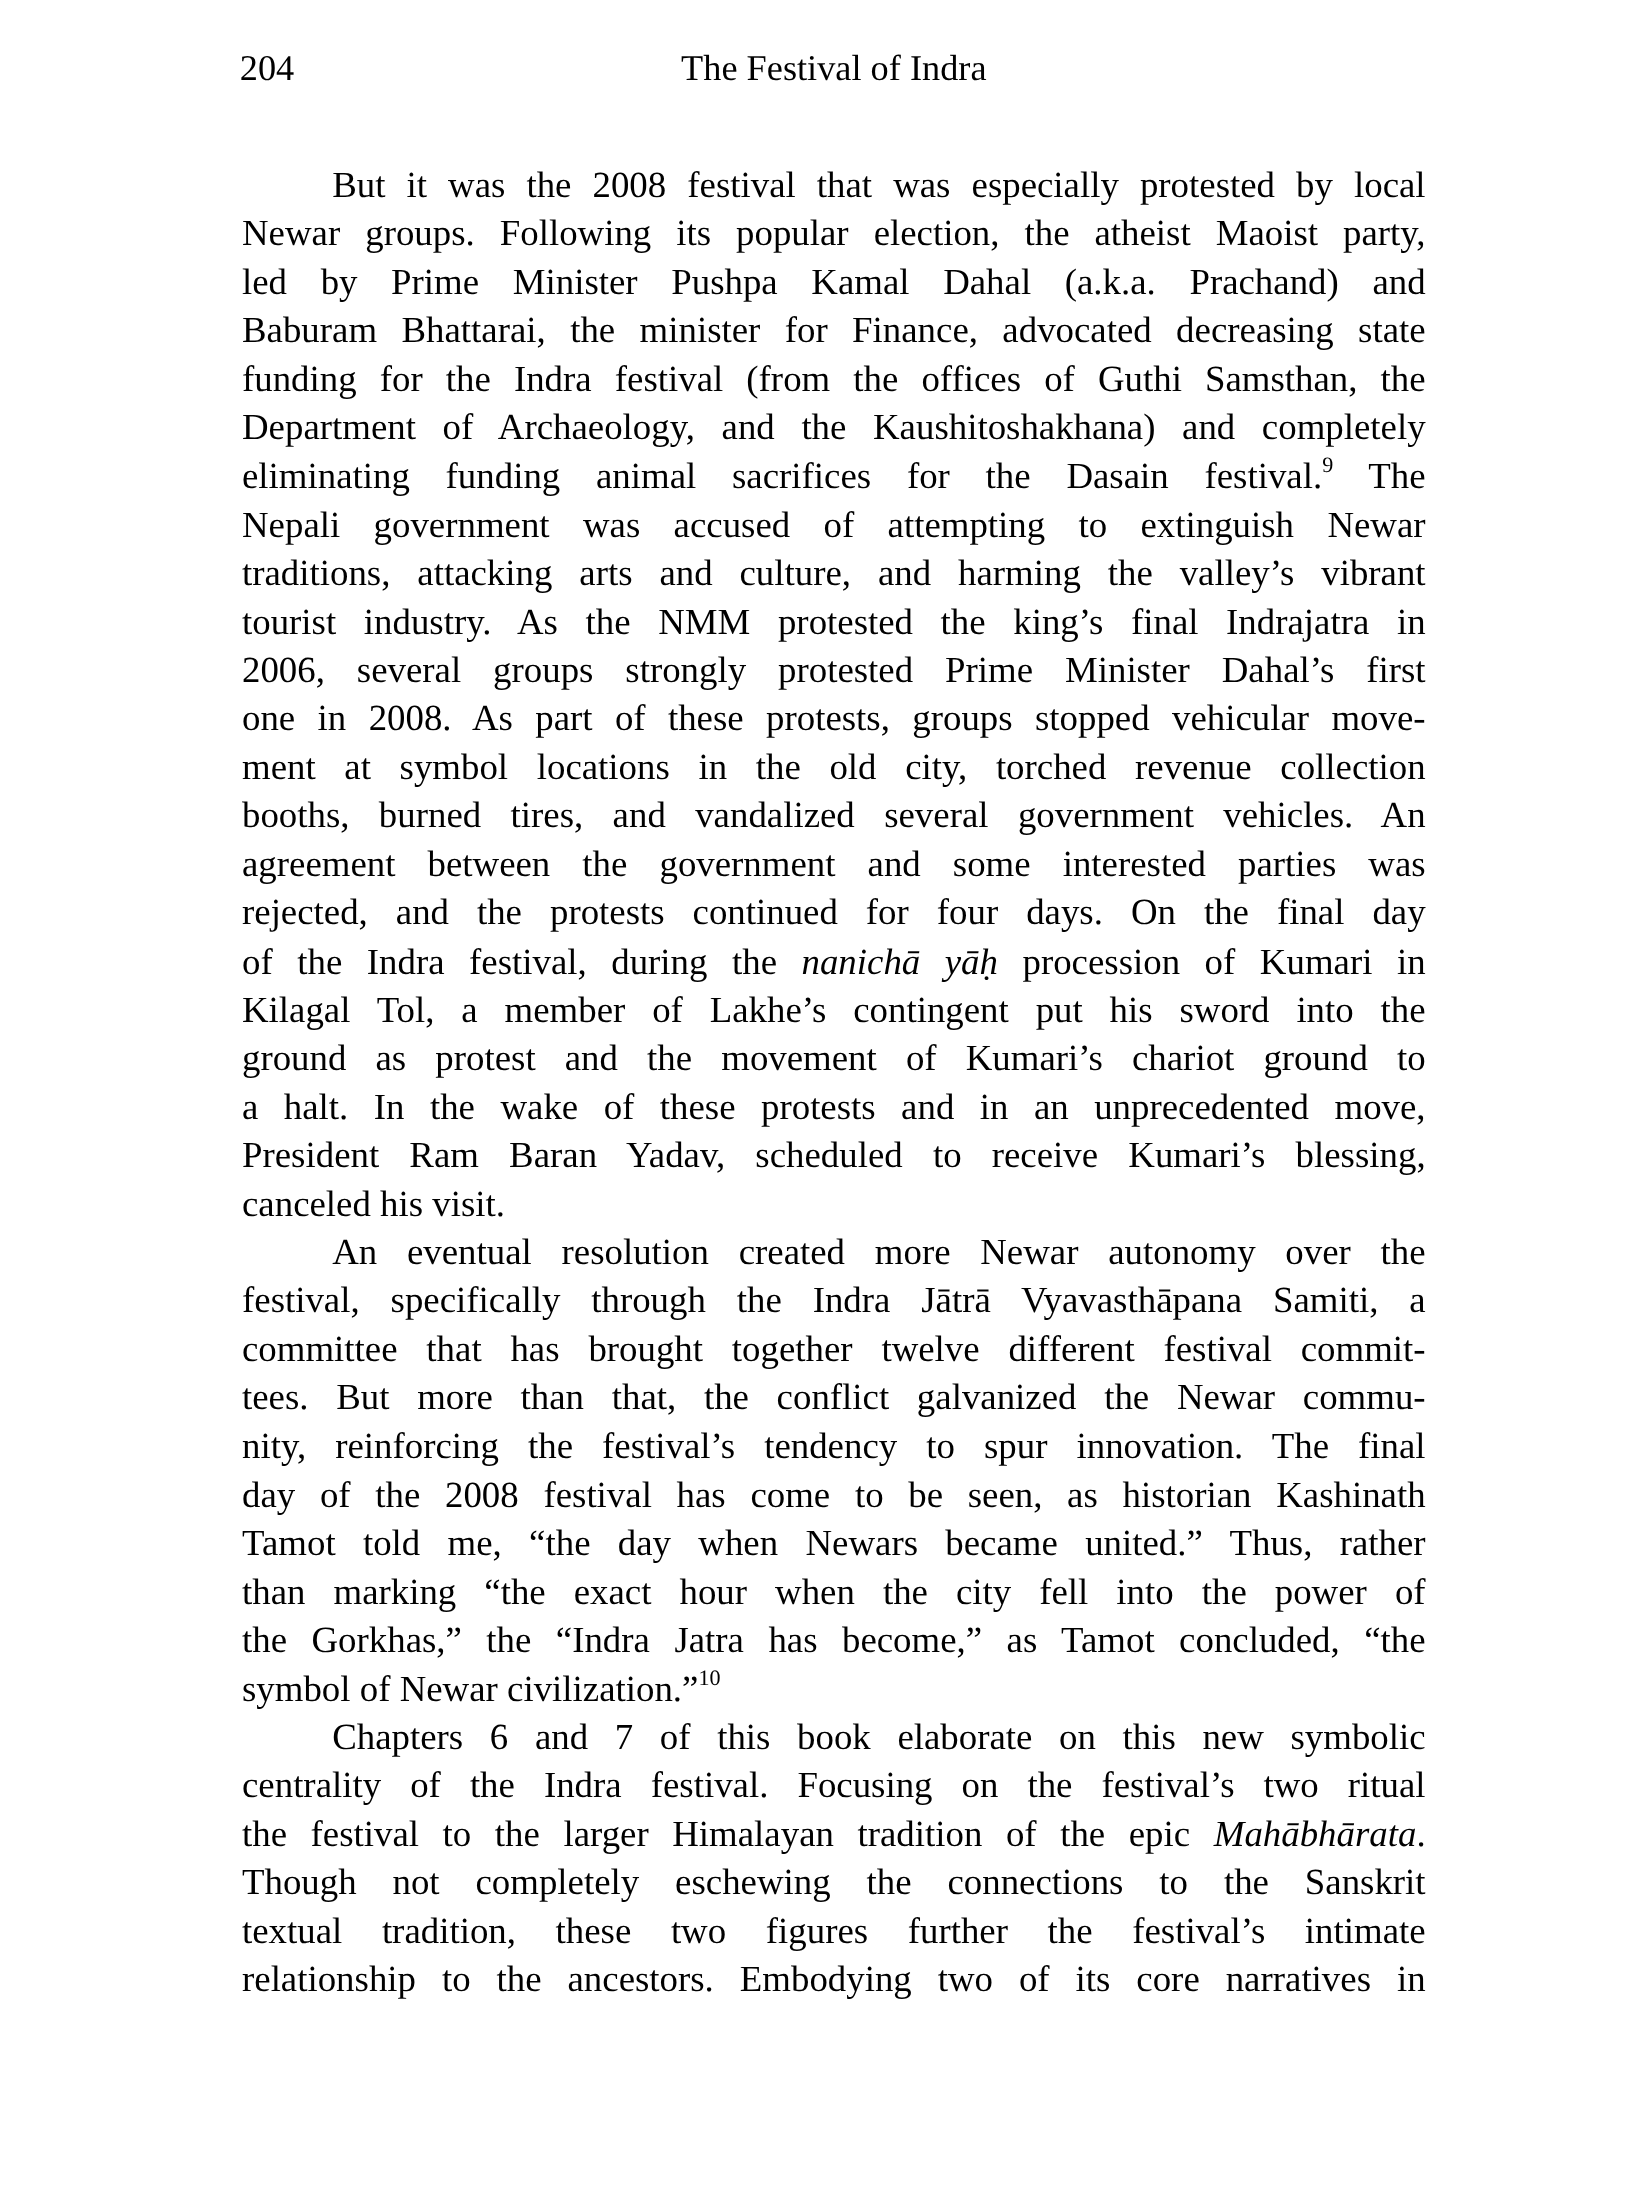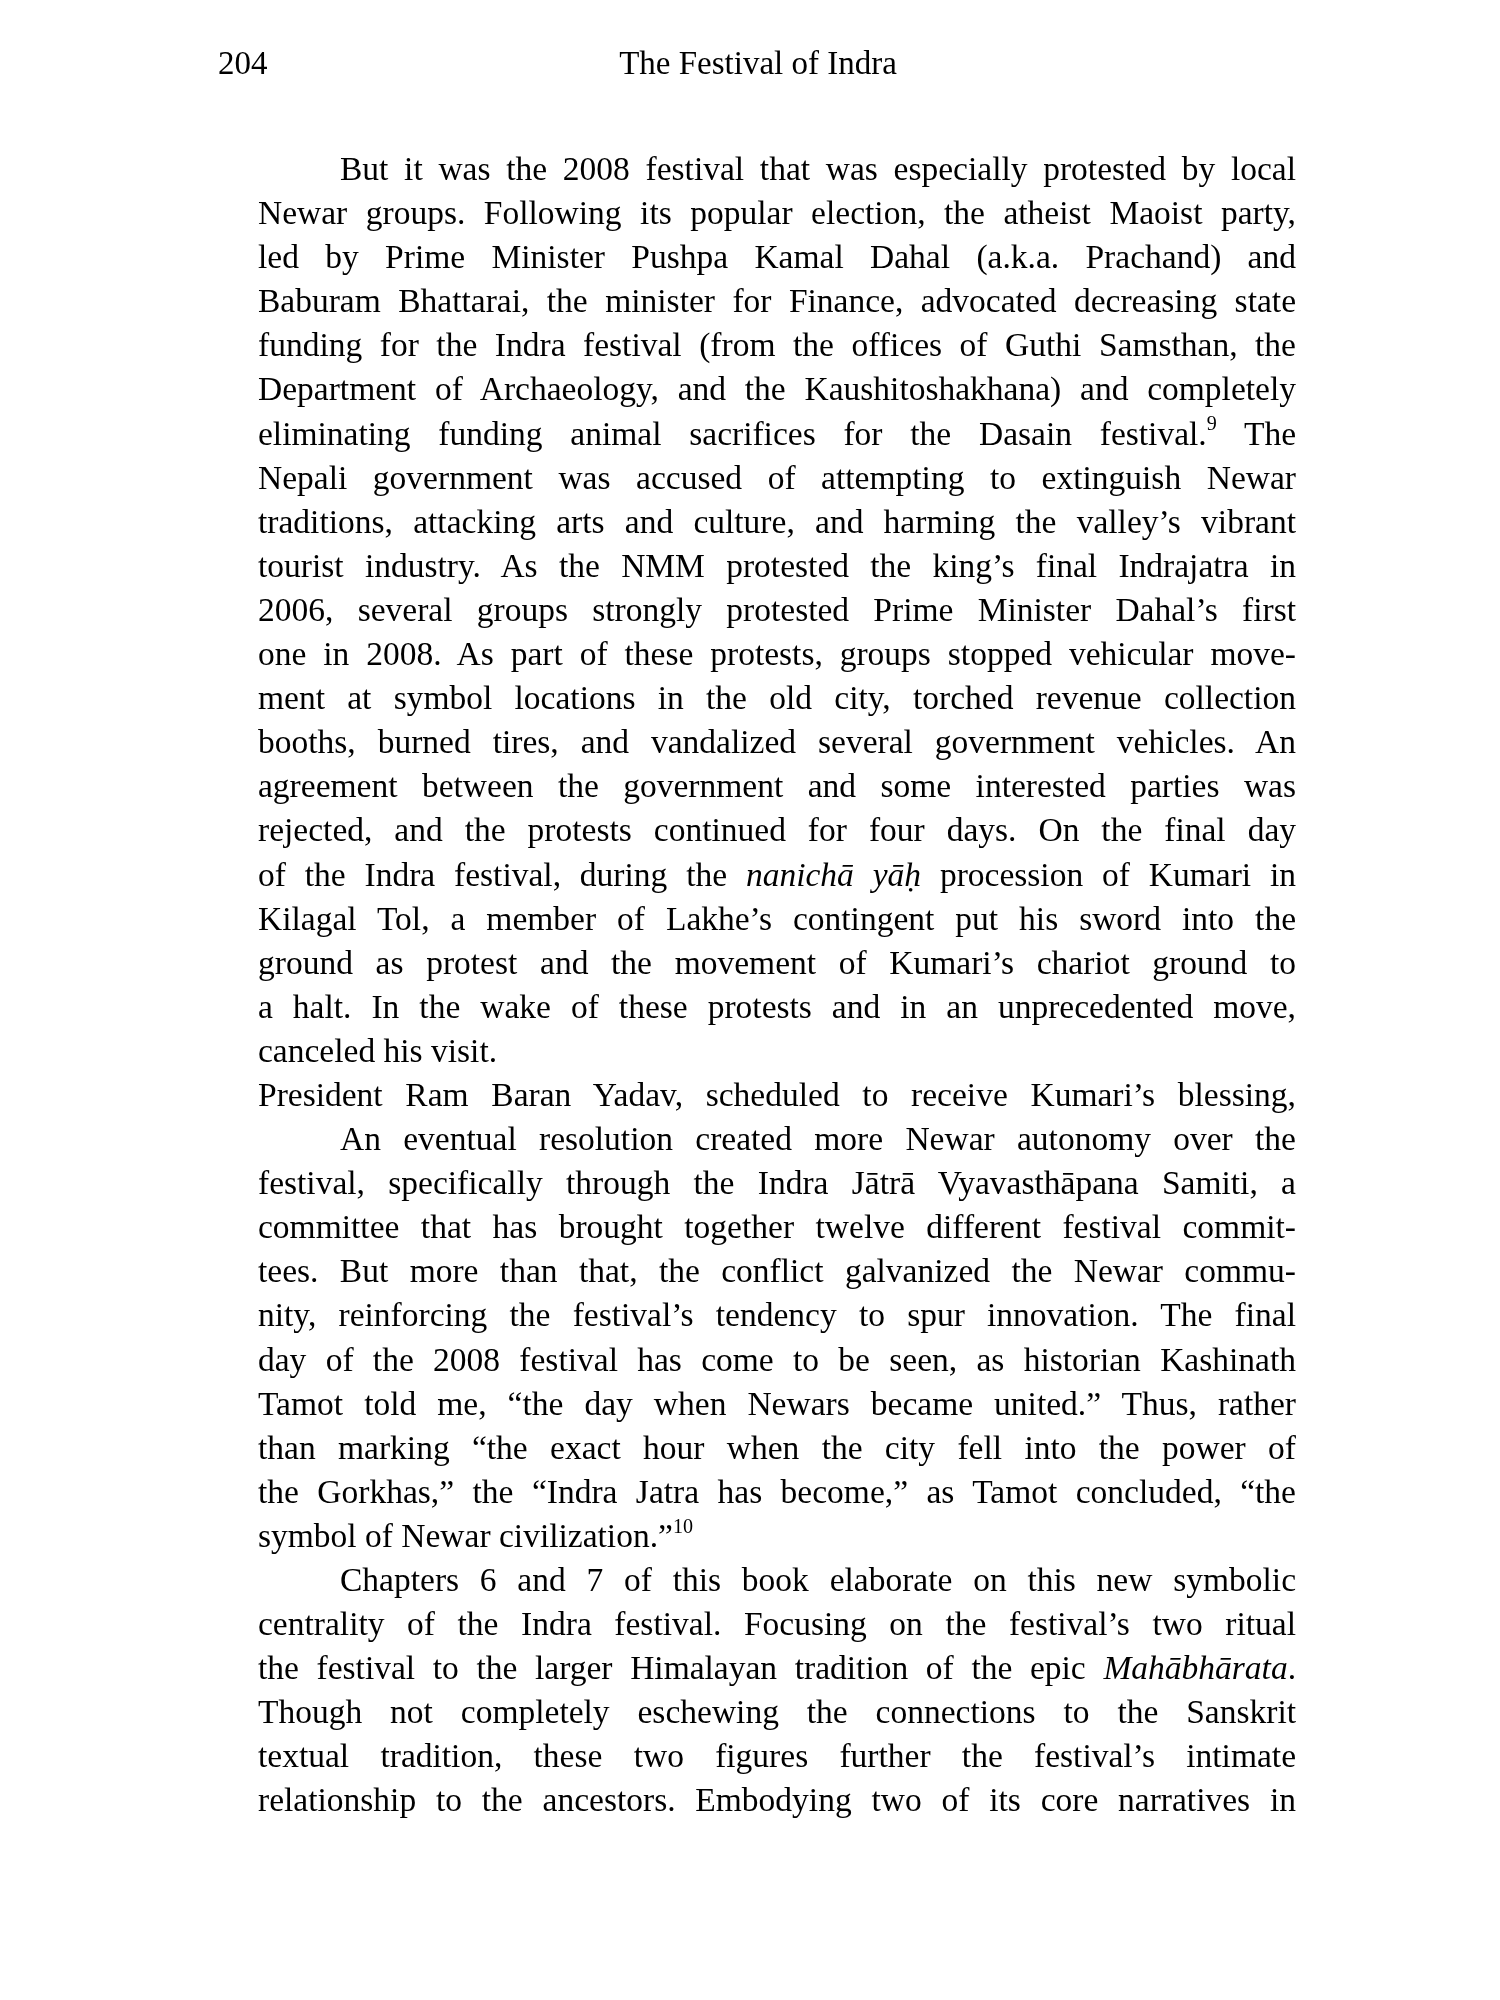--- a/index.html
+++ b/index.html
@@ -14,21 +14,21 @@
     font-size: 33px; line-height: 50px;
   }
   .folio { position: absolute; left: 0; top: 0; }
   .running-title { position: absolute; left: 0; right: 0; top: 0; text-align: center; padding-left: 0; }
   .body-text {
     position: absolute; left: 220px; top: 147px; width: 1076px;
     font-size: 33.5px; line-height: 44.1px;
   }
   .line {
     display: block; height: 44.1px; white-space: nowrap;
-    text-align: justify; text-align-last: justify; margin-left: 38px;
+    text-align: justify; text-align-last: justify;
   }
   .line.last { text-align-last: left; }
   .line.indent { padding-left: 82px; }
   em, i { }
   sup { font-size: 60%; line-height: 0; position: relative; top: -2px; vertical-align: super; }
 </style>
 </head>
 <body>
 
 <div class="page">
@@ -53,22 +53,22 @@
       <span class="line">2006, several groups strongly protested Prime Minister Dahal’s first</span>
       <span class="line">one in 2008. As part of these protests, groups stopped vehicular move-</span>
       <span class="line">ment at symbol locations in the old city, torched revenue collection</span>
       <span class="line">booths, burned tires, and vandalized several government vehicles. An</span>
       <span class="line">agreement between the government and some interested parties was</span>
       <span class="line">rejected, and the protests continued for four days. On the final day</span>
       <span class="line"><span>of the Indra festival, during the </span><em>nanichā yāḥ</em><span> procession of Kumari in</span></span>
       <span class="line">Kilagal Tol, a member of Lakhe’s contingent put his sword into the</span>
       <span class="line">ground as protest and the movement of Kumari’s chariot ground to</span>
       <span class="line">a halt. In the wake of these protests and in an unprecedented move,</span>
+      <span class="line">President Ram Baran Yadav, scheduled to receive Kumari’s blessing,</span>
       <span class="line last">canceled his visit.</span>
-      <span class="line">President Ram Baran Yadav, scheduled to receive Kumari’s blessing,</span>
     </div>
 
     <div>
       <span class="line indent">An eventual resolution created more Newar autonomy over the</span>
       <span class="line">festival, specifically through the Indra Jātrā Vyavasthāpana Samiti, a</span>
       <span class="line">committee that has brought together twelve different festival commit-</span>
       <span class="line">tees. But more than that, the conflict galvanized the Newar commu-</span>
       <span class="line">nity, reinforcing the festival’s tendency to spur innovation. The final</span>
       <span class="line">day of the 2008 festival has come to be seen, as historian Kashinath</span>
       <span class="line">Tamot told me, “the day when Newars became united.” Thus, rather</span>

